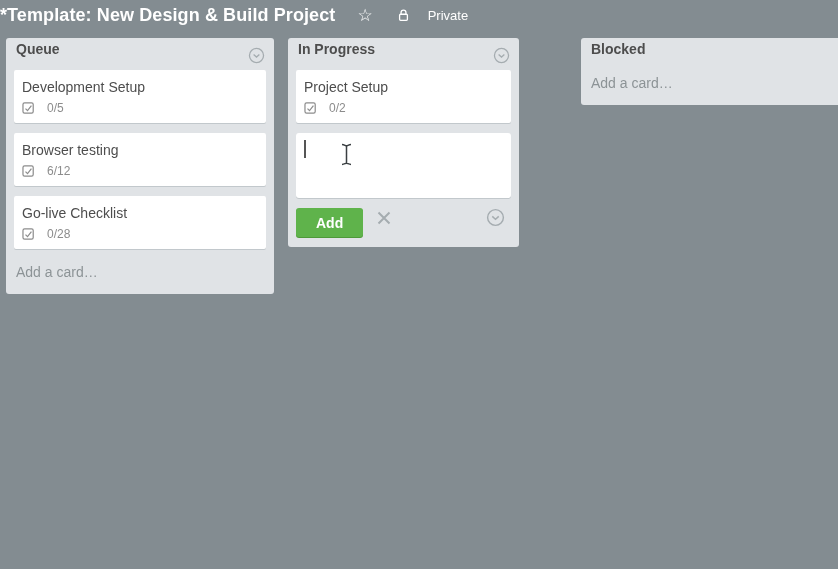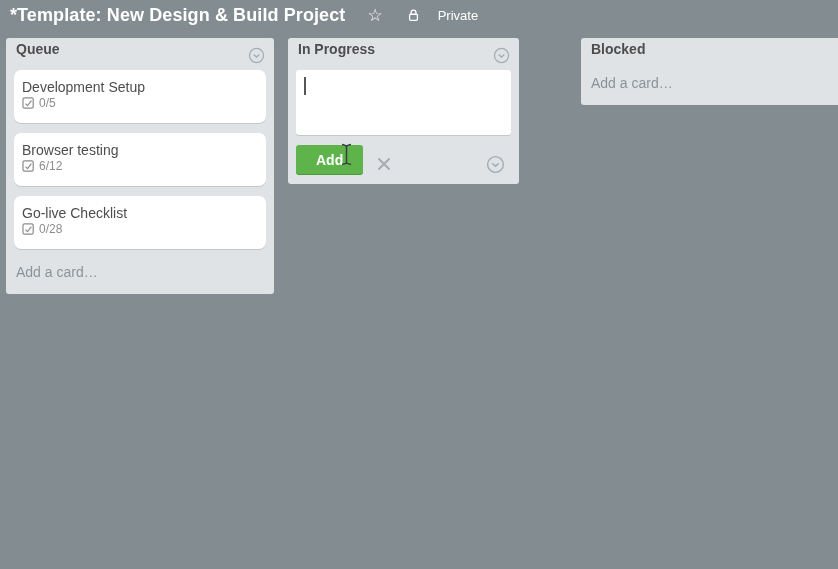--- a/index.html
+++ b/index.html
@@ -10,21 +10,21 @@
     overflow:hidden;
     position:relative;
   }
   
   .board-header {
     position:absolute; left:0; top:0; width:838px; height:30px;
     display:flex; align-items:center;
   }
   .board-title {
     color:#ffffff; font-size:18px; font-weight:bold;
-    margin-left:10px; letter-spacing:0.1px; cursor:pointer;
+    letter-spacing:0.1px; cursor:pointer;
   }
   .star-btn {
     margin-left:18px; color:#ffffff; font-size:17px; line-height:1;
     cursor:pointer; padding:2px 4px;
   }
   .privacy-btn {
     margin-left:16px; display:flex; align-items:center; gap:18px;
     cursor:pointer; padding:2px 4px;
   }
   .privacy-label { color:#ffffff; font-size:13px; }
@@ -44,47 +44,47 @@
   }
   .list-name {
     font-size:14px; font-weight:bold; color:#4d4d4d; cursor:pointer;
   }
   .list-menu-btn {
     position:absolute; right:9px; top:8px; width:18px; height:18px;
     cursor:pointer; display:flex; align-items:center; justify-content:center;
   }
 
   .card {
-    background:#ffffff; border-radius:7px;
+    background:#ffffff; border-radius:2px;
     box-shadow:0 1px 0 #c2c8cc;
     margin:0 8px 10px 8px; padding:8px 8px 8px 8px;
     min-height:53px; cursor:pointer;
   }
   .card-title { font-size:14px; color:#4d4d4d; line-height:18px; }
-  .card-badges { display:flex; align-items:center; gap:4px; }
+  .card-badges { margin-top:5px; display:flex; align-items:center; gap:12px; }
   .badge-count { font-size:12px; color:#8c8c8c; }
 
   .add-card {
     padding:5px 16px 10px 10px; font-size:14px; color:#8c9396; cursor:pointer;
   }
 
   
   .composer-card {
     position:relative;
     background:#ffffff; border-radius:3px;
     box-shadow:0 1px 0 #c2c8cc;
     margin:0 8px 8px 8px; height:65px;
     padding:7px 8px; cursor:text;
   }
   .composer-caret {
     position:absolute; left:8px; top:7px; width:1.5px; height:18px;
     background:#555;
   }
   .composer-controls {
-    display:flex; align-items:flex-end; padding:2px 12px 6px 8px;
+    display:flex; align-items:flex-start; padding:2px 12px 6px 8px;
   }
   .add-btn {
     background:#5fb34b; color:#ffffff; font-weight:bold; font-size:14px;
     border:none; border-radius:3px; height:29px; padding:0 20px;
     cursor:pointer; box-shadow:0 1px 0 #4d9939;
     font-family:"Liberation Sans", sans-serif;
   }
   .close-composer-btn { margin-left:11px; cursor:pointer; display:flex; }
   .composer-spacer { flex:1; }
   .composer-menu-btn { cursor:pointer; display:flex; margin-right:2px; }
@@ -174,20 +174,32 @@
     <span class="list-menu-btn">
       <span>
         <svg width="17" height="17" viewBox="0 0 20 20">
           <circle cx="10" cy="10" r="8.3" fill="none" stroke="#a5acb0" stroke-width="1.5"></circle>
           <path d="M6.6 8.8 L10 11.8 L13.4 8.8" fill="none" stroke="#a5acb0" stroke-width="1.5"></path>
         </svg>
       </span>
     </span>
   </div>
 
+  <div class="card">
+    <div class="card-title">Project Setup</div>
+    <div class="card-badges">
+      <span>
+        <svg width="13" height="13" viewBox="0 0 16 16">
+          <rect x="1.2" y="1.2" width="12.6" height="12.6" rx="2" fill="none" stroke="#8c8c8c" stroke-width="1.5"></rect>
+          <path d="M4.3 8.2 L6.8 10.6 L11.6 4.6" fill="none" stroke="#8c8c8c" stroke-width="1.5"></path>
+        </svg>
+      </span>
+      <span class="badge-count">0/2</span>
+    </div>
+  </div>
 
   <div class="composer-card">
     <div class="composer-caret"></div>
   </div>
 
   <div class="composer-controls">
     <button class="add-btn">Add</button>
     <span class="close-composer-btn">
       <span>
         <svg width="20" height="20" viewBox="0 0 20 20">

